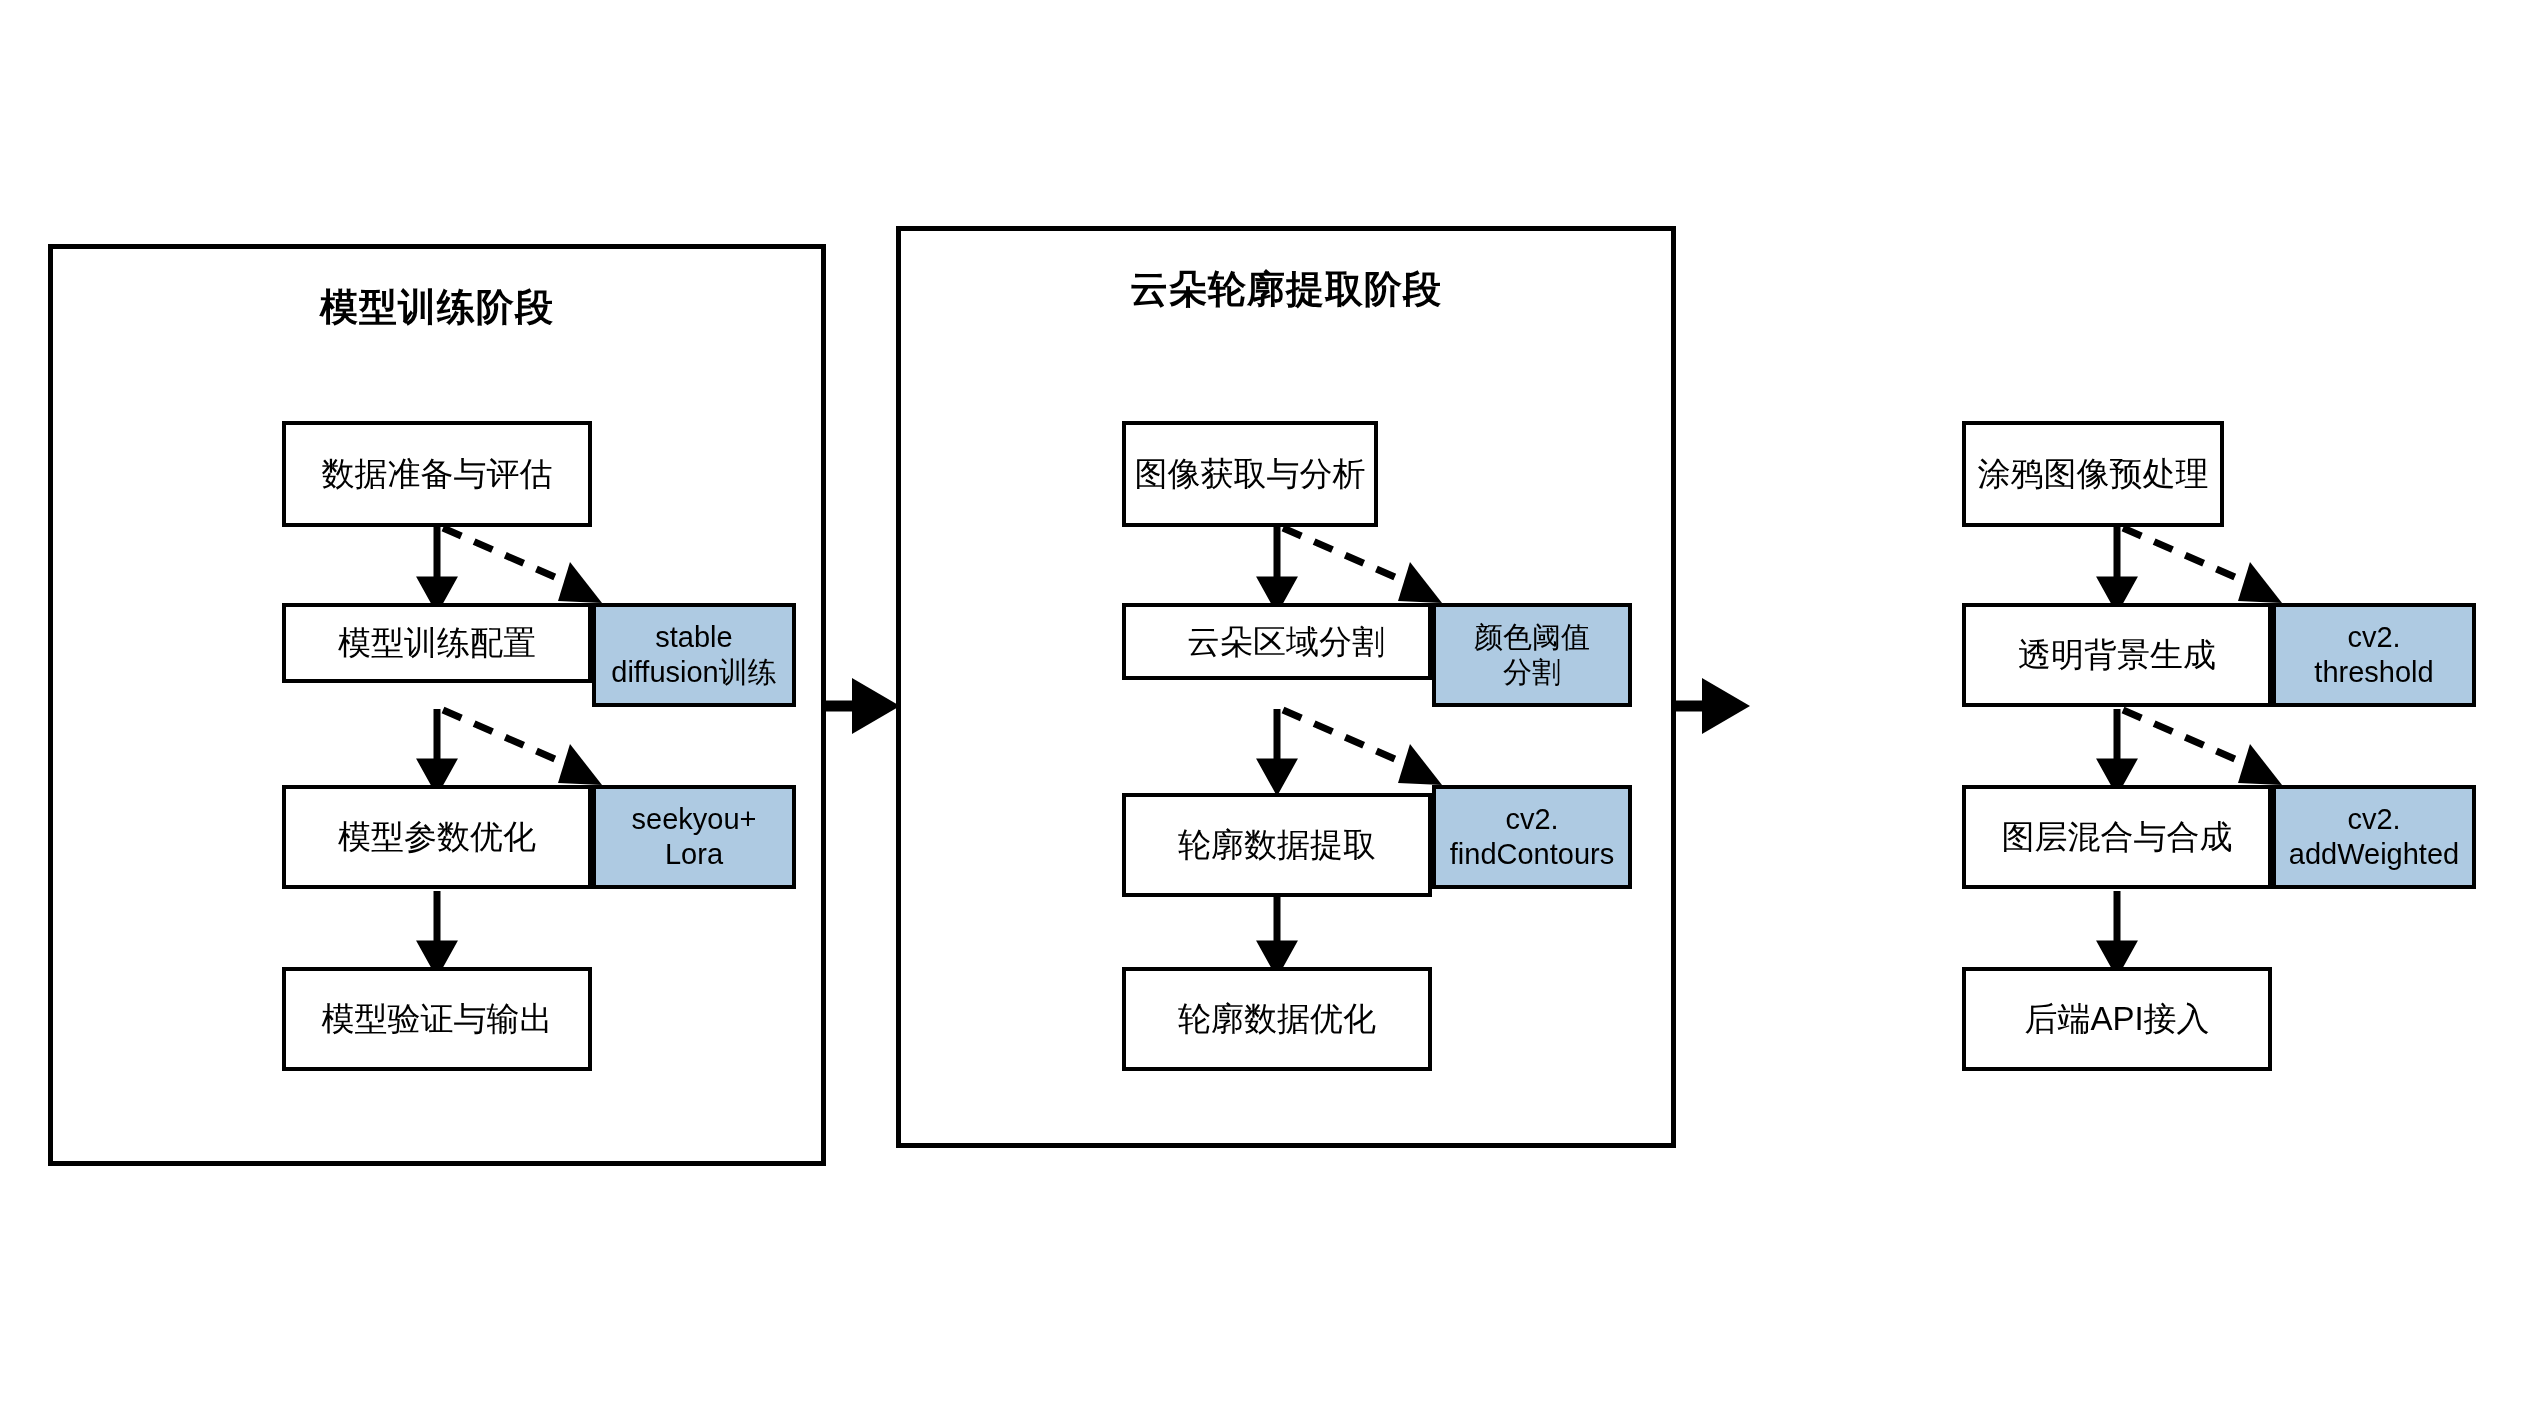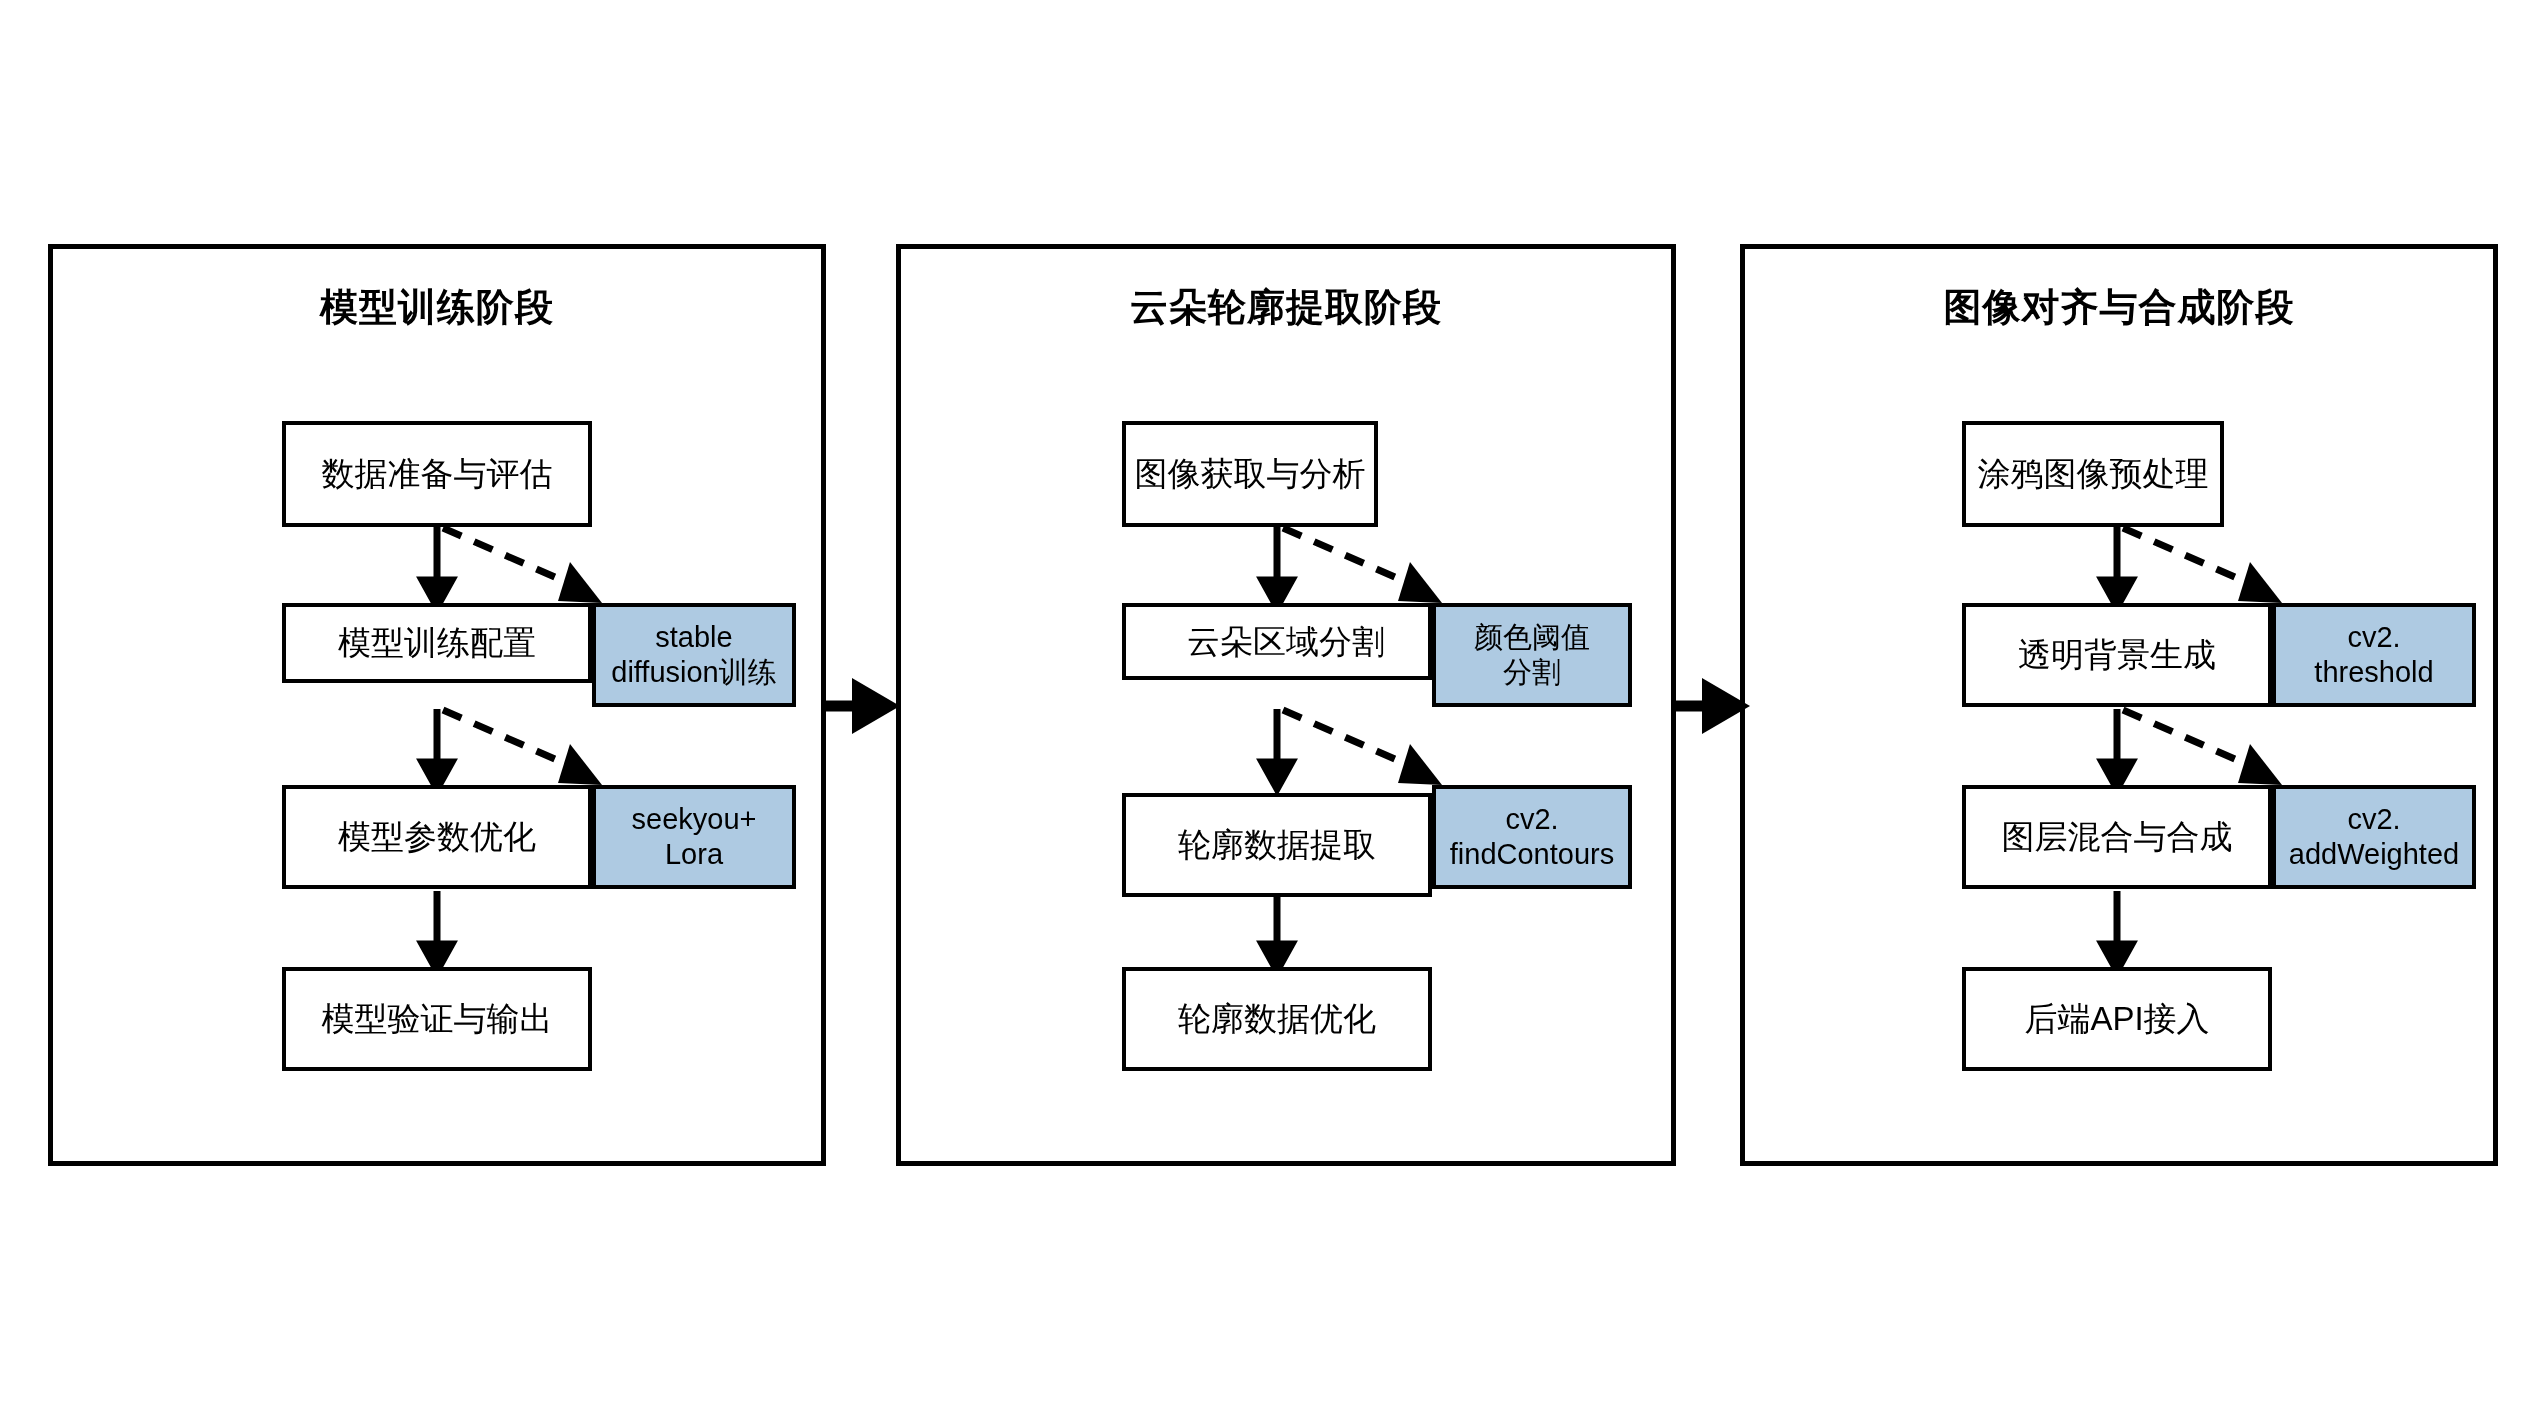--- a/index.html
+++ b/index.html
@@ -124,21 +124,21 @@
       <polygon points="330,152 362,193 318,191"></polygon>
       <polygon points="330,334 362,375 318,373"></polygon>
     </g>
   </svg>
 
   <svg class="stage-arrow" style="left:824px; top:670px;" width="80" height="72" viewBox="0 0 80 72">
     <line x1="0" y1="36" x2="34" y2="36" stroke="#000" stroke-width="11"></line>
     <polygon points="28,8 76,36 28,64" fill="#000"></polygon>
   </svg>
 
-  <div class="panel" style="left:896px; top:244px; width:780px; height:922px;padding-left:12px;">
+  <div class="panel" style="left:896px; top:226px; width:780px; height:922px;padding-left:12px;">
     <div class="panel-title">云朵轮廓提取阶段</div>
   </div>
 
   <div class="node" style="left:1122px; top:421px; width:256px; height:106px;">
     <span>图像获取与分析</span>
   </div>
 
   <div class="node" style="left:1122px; top:603px; width:310px; height:77px;padding-left:18px;">
     <span>云朵区域分割</span>
   </div>
@@ -172,23 +172,20 @@
       <polygon points="330,152 362,193 318,191"></polygon>
       <polygon points="330,334 362,375 318,373"></polygon>
     </g>
   </svg>
 
   <svg class="stage-arrow" style="left:1674px; top:670px;" width="80" height="72" viewBox="0 0 80 72">
     <line x1="0" y1="36" x2="34" y2="36" stroke="#000" stroke-width="11"></line>
     <polygon points="28,8 76,36 28,64" fill="#000"></polygon>
   </svg>
 
-  <div class="panel" style="left:1740px; top:244px; width:758px; height:922px;">
-    <div class="panel-title">图像对齐与合成阶段</div>
-  </div>
 
   <div class="node" style="left:1962px; top:421px; width:262px; height:106px;">
     <span>涂鸦图像预处理</span>
   </div>
 
   <div class="node" style="left:1962px; top:603px; width:310px; height:104px;">
     <span>透明背景生成</span>
   </div>
   <div class="tag" style="left:2272px; top:603px; width:204px; height:104px; white-space:pre-line;">cv2.
 threshold</div>

